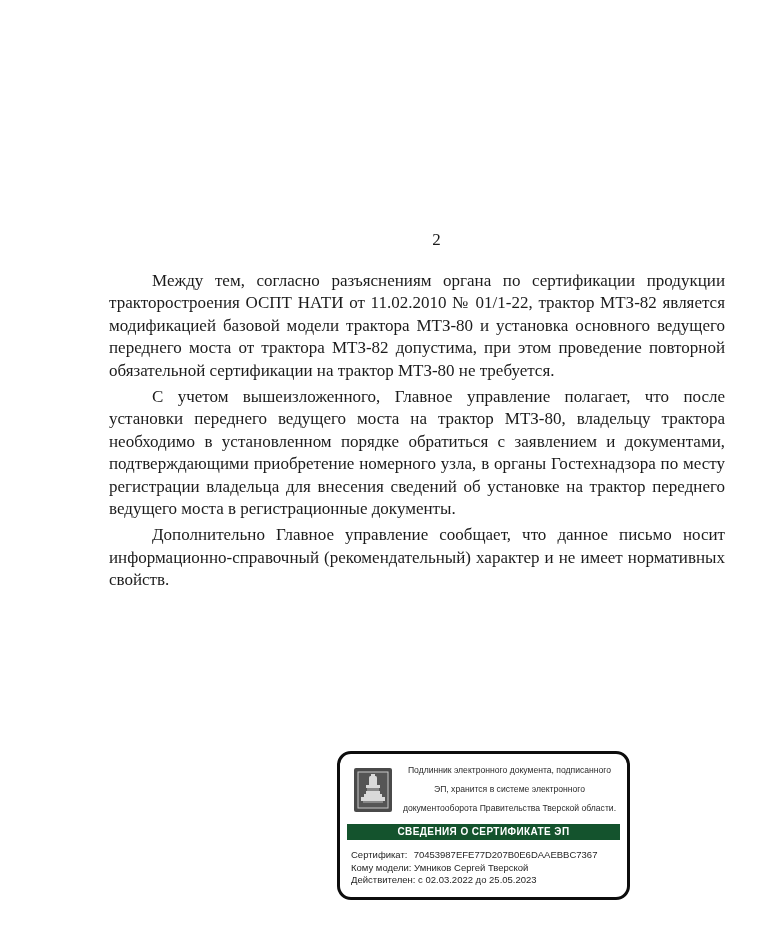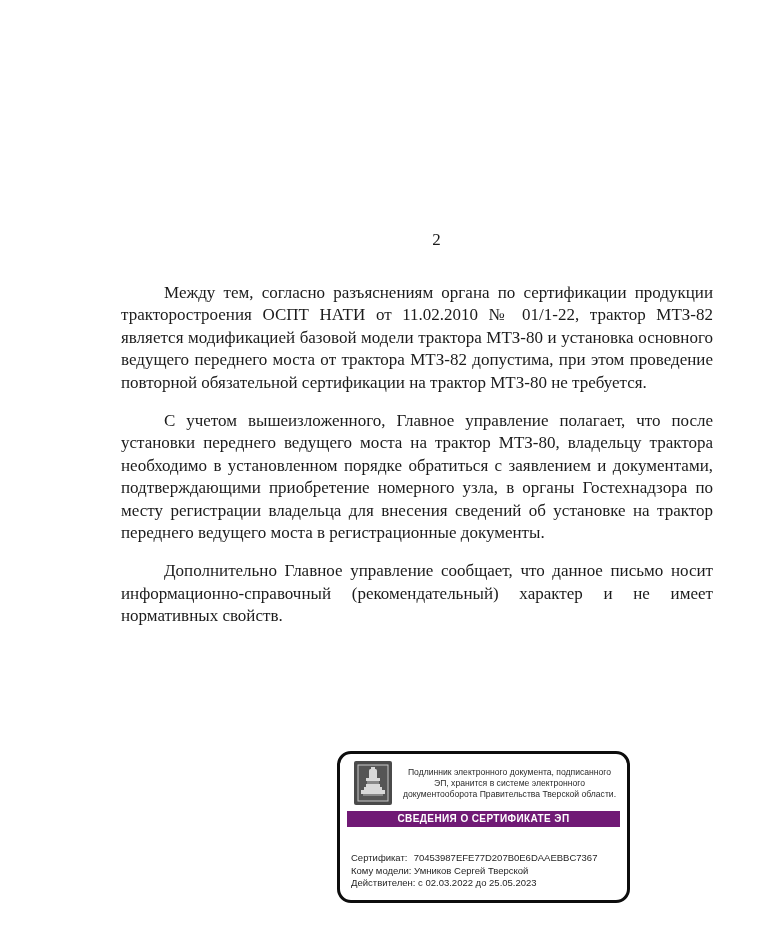--- a/index.html
+++ b/index.html
@@ -23,21 +23,21 @@
   .body-text {
     position: absolute;
     top: 266px;
     left: 105px;
     width: 624px;
     font-size: 17px;
     line-height: 22.4px;
     text-align: justify;
   }
   .body-text p {
-    margin: 16px;
+    margin: 4px;
     text-indent: 43px;
   }
   .signature-row {
     position: absolute;
     top: 684px;
     left: 105px;
     width: 624px;
     display: flex;
     justify-content: space-between;
     font-size: 17px;
@@ -58,35 +58,35 @@
     display: flex;
     align-items: center;
     gap: 8px;
     padding: 7px 8px 4px 14px;
   }
   .stamp-emblem { flex: 0 0 auto; width: 38px; height: 44px; }
   .stamp-notice {
     flex: 1;
     text-align: center;
     font-size: 8.6px;
-    line-height: 11px;
+    line-height: 19px;
     color: #2a2a2a;
   }
   .stamp-bar {
     margin: 2px 7px 0 7px;
-    background: #701a75;
+    background: #14532d;
     color: #ffffff;
     text-align: center;
     font-size: 10px;
     font-weight: bold;
     letter-spacing: 0.4px;
     padding: 2px 0 3px 0;
   }
   .stamp-fields {
-    padding: 25px 8px 10px 11px;
+    padding: 9px 8px 10px 11px;
     font-size: 9.5px;
     line-height: 12.6px;
     color: #1f1f1f;
   }
   .stamp-field-row { white-space: nowrap; }
   .stamp-field-label { display: inline-block; min-width: 60px; }
 </style>
 </head>
 <body>
 

